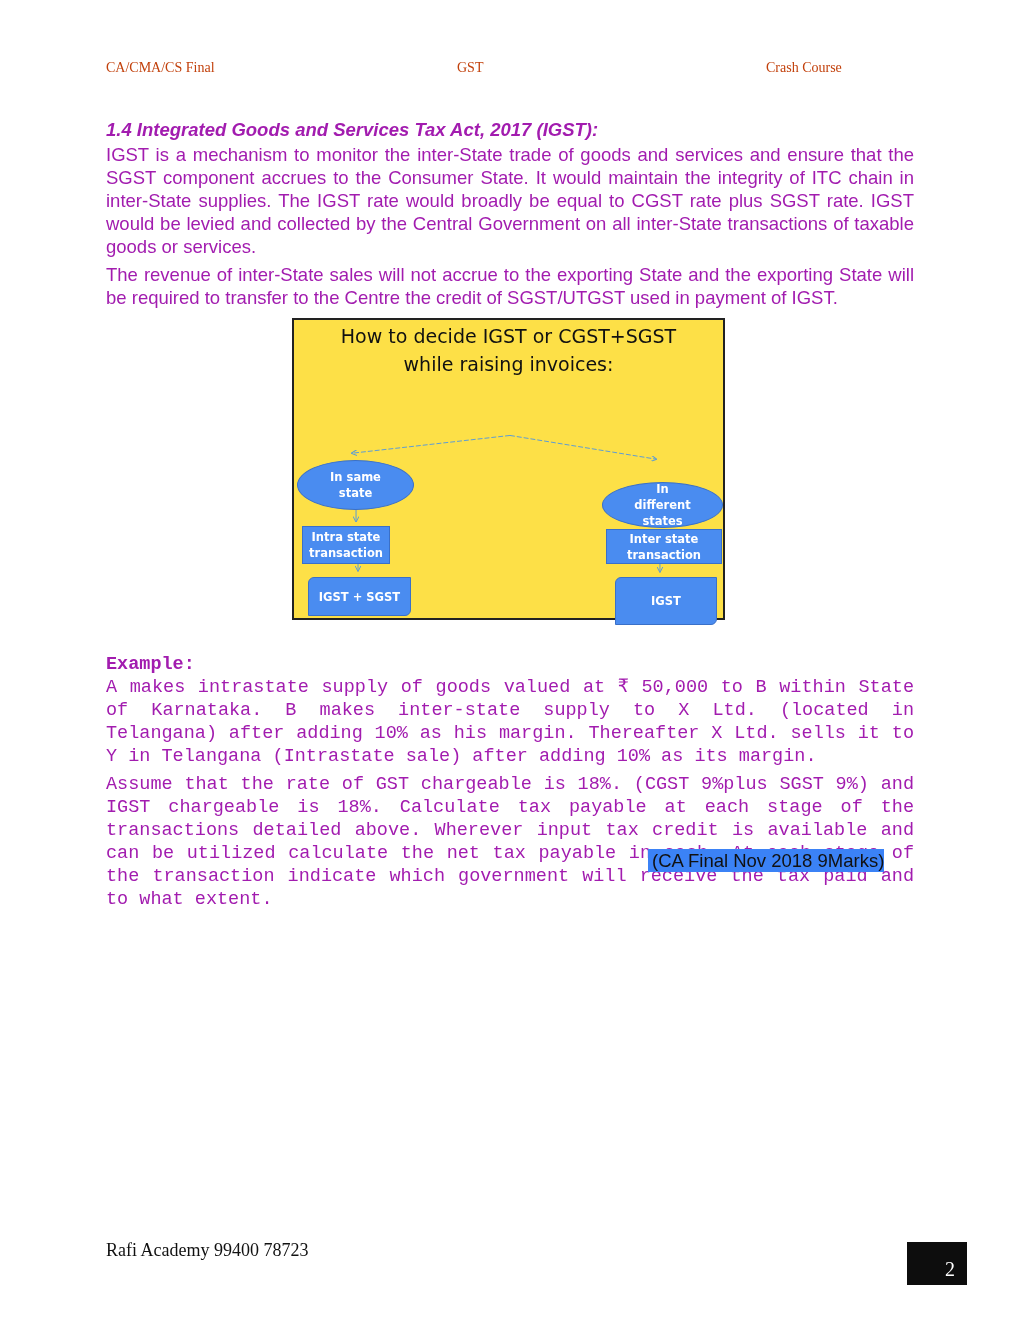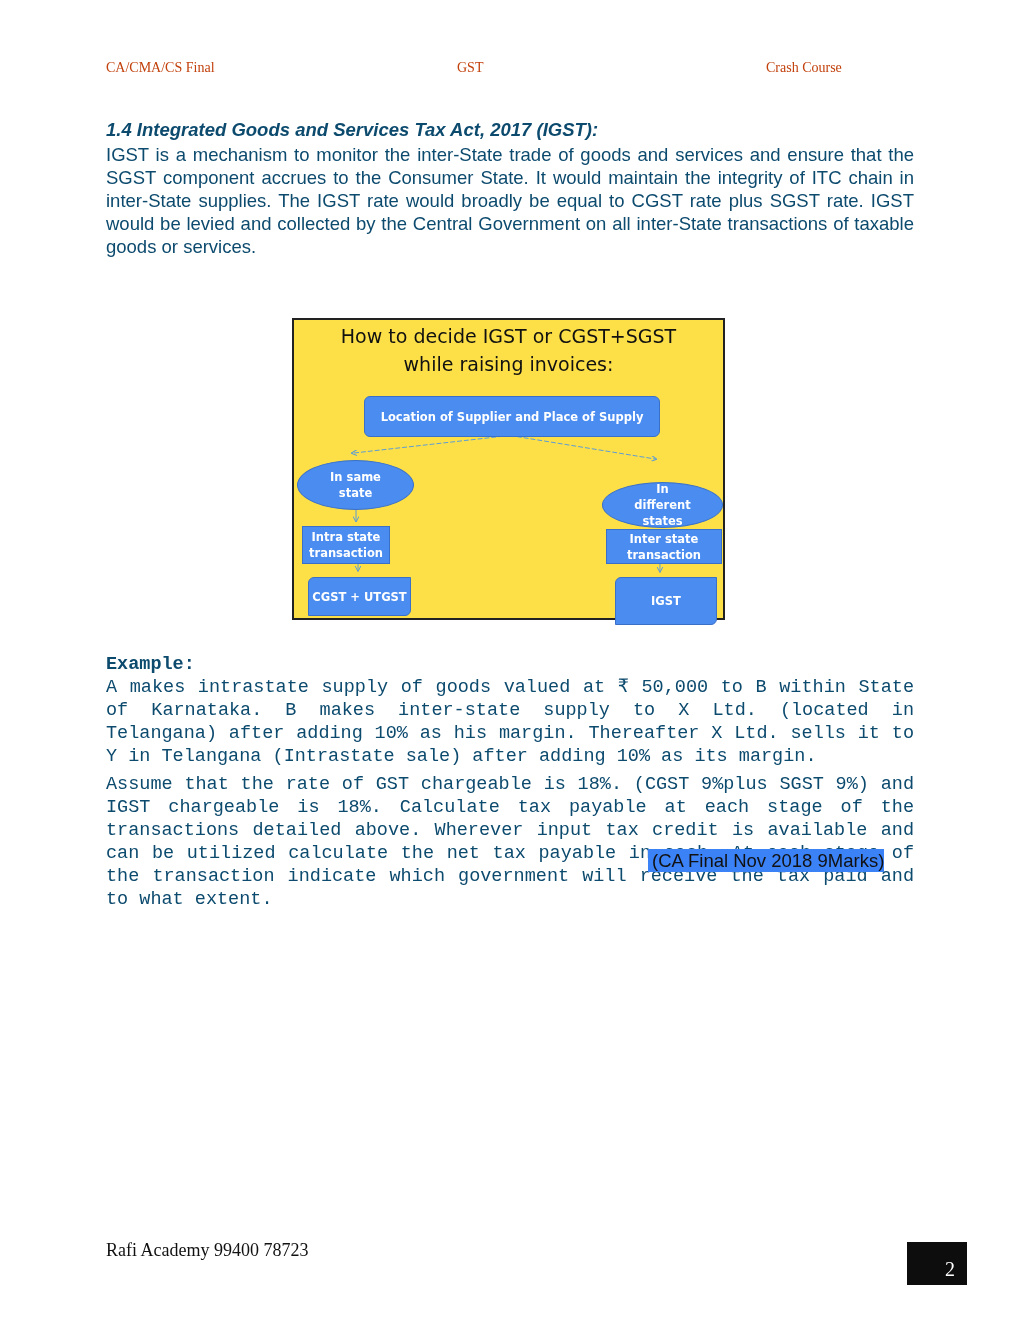--- a/index.html
+++ b/index.html
@@ -1,21 +1,21 @@
 <!DOCTYPE html>
 <html><head>
 <meta charset="utf-8">
 <style>
   html, body { margin: 0; padding: 0; background: #ffffff; }
   body { width: 1020px; height: 1320px; position: relative; overflow: hidden; color: #111; }
   .hdr { position: absolute; top: 60px; font-family: Liberation Serif, serif; font-size: 14px; color: #c2410c; }
   .hdr-left { left: 106px; }
   .hdr-center { left: 457px; }
   .hdr-right { left: 766px; }
-  .content { position: absolute; left: 106px; top: 118px; width: 808px; font-family: "Liberation Sans", sans-serif; font-size: 18.5px; line-height: 23px; color: #0c4a6e; }
+  .content { position: absolute; left: 106px; top: 118px; width: 808px; font-family: "Liberation Sans", sans-serif; font-size: 18.5px; line-height: 23px; color: #a21caf; }
   .section-title { font-weight: bold; font-style: italic; margin: 0 0 2px 0; font-size: 18.5px; }
   .para { text-align: justify; margin: 0 0 5px 0; }
   .figure { position: absolute; left: 292px; top: 318px; width: 433px; height: 302px; border: 2px solid #222; box-sizing: border-box; background: #fde047; }
   .fig-title { position: absolute; left: 0; top: 2px; width: 100%; text-align: center; font-family: "DejaVu Sans", sans-serif; font-size: 19px; line-height: 28px; color: #111; }
   .box { position: absolute; background: #4a8cf0; color: #fff; font-family: "DejaVu Sans", sans-serif; font-size: 11.5px; font-weight: bold; display: flex; align-items: center; justify-content: center; text-align: center; line-height: 16px; border: 1px solid #3a70c8; box-sizing: border-box; }
   .box-top { left: 70px; top: 76px; width: 296px; height: 41px; border-radius: 6px; }
   .ellipse { border-radius: 50%; }
   .ell-left { left: 3px; top: 140px; width: 117px; height: 50px; }
   .ell-right { left: 308px; top: 162px; width: 121px; height: 46px; }
   .rect-left { left: 8px; top: 206px; width: 88px; height: 38px; }
@@ -30,20 +30,21 @@
 </head>
 <body>
 
 <div class="hdr hdr-left">CA/CMA/CS Final</div>
 <div class="hdr hdr-center">GST</div>
 <div class="hdr hdr-right">Crash Course</div>
 
 <div class="content">
   <div class="section-title">1.4 Integrated Goods and Services Tax Act, 2017 (IGST):</div>
   <p class="para">IGST is a mechanism to monitor the inter-State trade of goods and services and ensure that the SGST component accrues to the Consumer State. It would maintain the integrity of ITC chain in inter-State supplies. The IGST rate would broadly be equal to CGST rate plus SGST rate. IGST would be levied and collected by the Central Government on all inter-State transactions of taxable goods or services.</p>
+  <p class="para">The revenue of inter-State sales will not accrue to the exporting State and the exporting State will be required to transfer to the Centre the credit of SGST/UTGST used in payment of IGST.</p>
 </div>
 
 <div class="figure">
   <div class="fig-title">
     <div>How to decide IGST or CGST+SGST</div>
     <div>while raising invoices:</div>
   </div>
 
   <svg class="arrows" viewBox="0 0 433 302">
     <defs>
@@ -52,29 +53,28 @@
       </marker>
     </defs>
     <line x1="218" y1="117" x2="58" y2="135" stroke="#5b9bd5" stroke-width="1" stroke-dasharray="5,2" marker-end="url(#ah)"></line>
     <line x1="218" y1="117" x2="366" y2="141" stroke="#5b9bd5" stroke-width="1" stroke-dasharray="5,2" marker-end="url(#ah)"></line>
     <line x1="62" y1="190" x2="62" y2="204" stroke="#5b9bd5" stroke-width="1" marker-end="url(#ah)"></line>
     <line x1="370" y1="193" x2="370" y2="207" stroke="#5b9bd5" stroke-width="1" marker-end="url(#ah)"></line>
     <line x1="64" y1="244" x2="64" y2="254" stroke="#5b9bd5" stroke-width="1" marker-end="url(#ah)"></line>
     <line x1="370" y1="244" x2="370" y2="255" stroke="#5b9bd5" stroke-width="1" marker-end="url(#ah)"></line>
   </svg>
 
-  <div class="box box-top">Location of Supplier and Place of Supply</div>
 
   <div class="box ellipse ell-left" style="padding:0 28px;">In same state</div>
   <div class="box ellipse ell-right" style="padding:0 24px;">In different states</div>
 
   <div class="box rect-left" style="padding:0 18px;">Intra state transaction</div>
   <div class="box rect-right" style="padding:0 6px;">Inter state transaction</div>
 
-  <div class="box res-left">CGST + UTGST</div>
+  <div class="box res-left">IGST + SGST</div>
   <div class="box res-right">IGST</div>
 </div>
 
 <div class="content" style="top:653px;font-family:Liberation Mono, monospace;">
   <div class="example-title">Example:</div>
   <p class="para">A makes intrastate supply of goods valued at ₹ 50,000 to B within State of Karnataka. B makes inter-state supply to X Ltd. (located in Telangana) after adding 10% as his margin. Thereafter X Ltd. sells it to Y in Telangana (Intrastate sale) after adding 10% as its margin.</p>
   <p class="para" style="margin-bottom:0;">Assume that the rate of GST chargeable is 18%. (CGST 9%plus SGST 9%) and IGST chargeable is 18%. Calculate tax payable at each stage of the transactions detailed above. Wherever input tax credit is available and can be utilized calculate the net tax payable in cash. At each stage of the transaction indicate which government will receive the tax paid and to what extent.</p>
 </div>
 <div style="position:absolute; left:648px; top:849px; font-family:'Liberation Sans', sans-serif; font-size:18.5px; line-height:23px; background:#3b82f6; padding-left:4px;">(CA Final Nov 2018 9Marks)</div>
 

